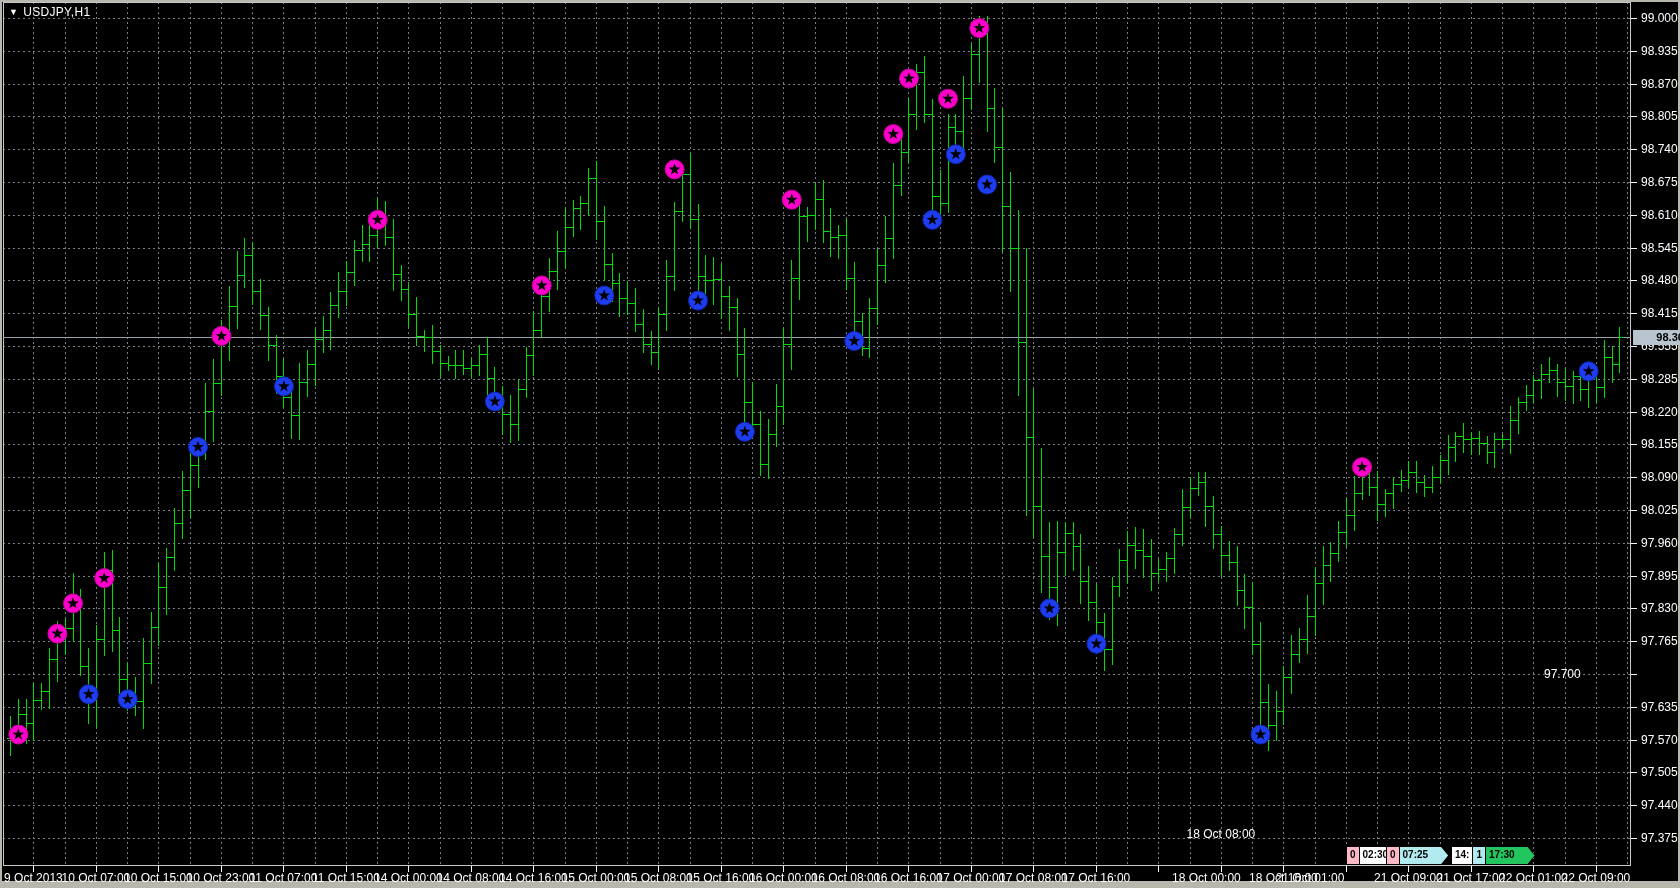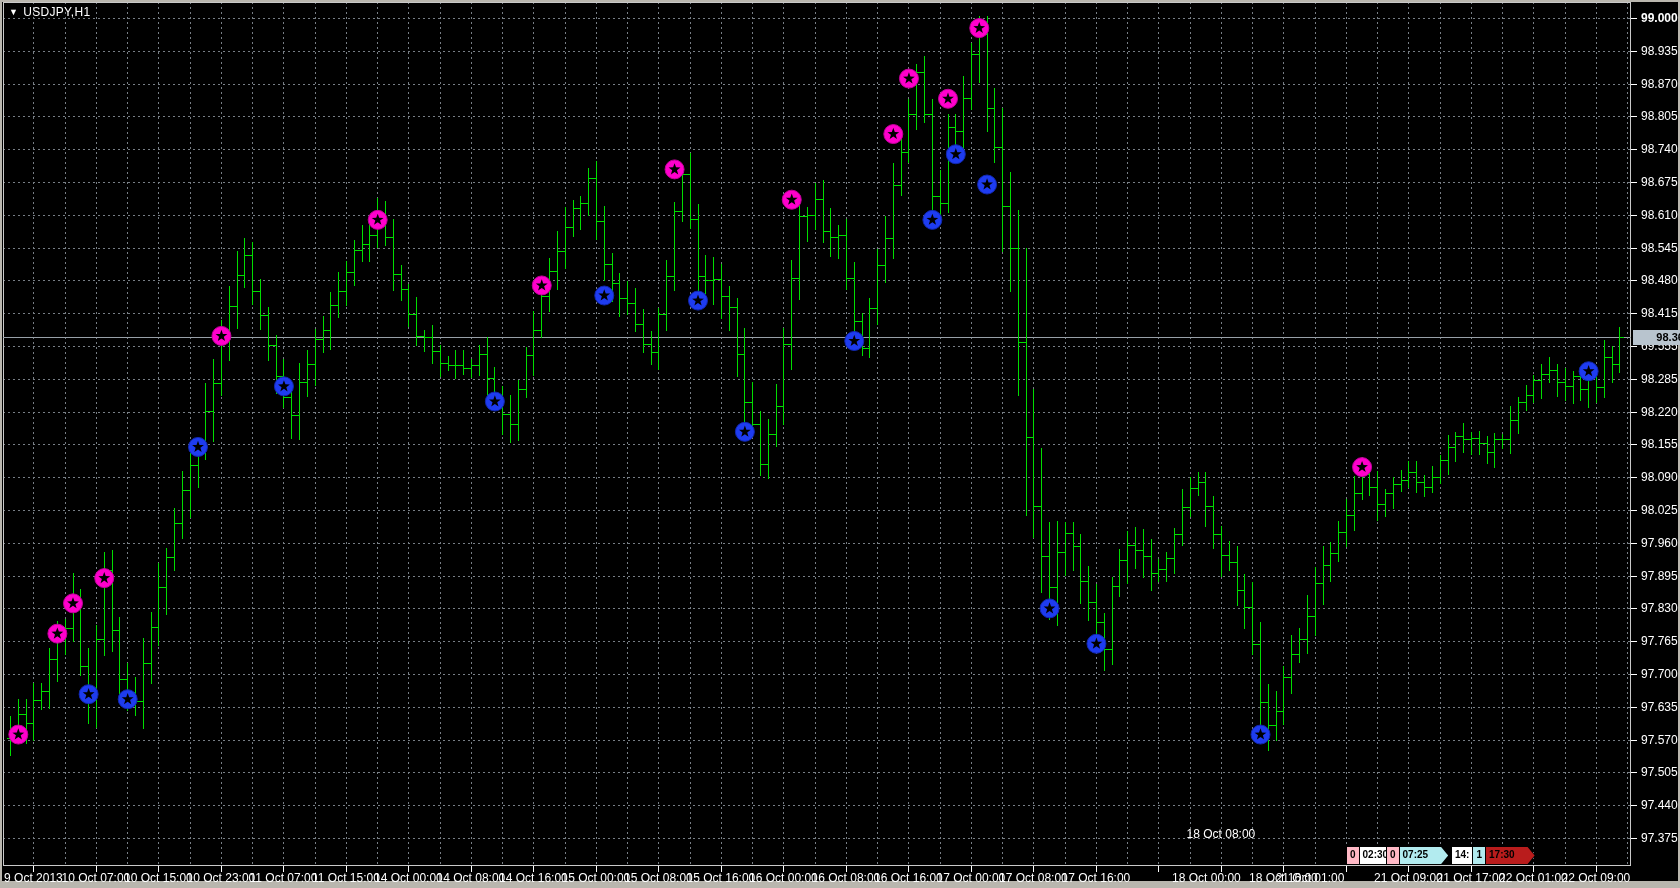--- a/index.html
+++ b/index.html
@@ -152,41 +152,41 @@
         <path d="M1588.63 365.03L1590.09 369.21L1594.52 369.31L1591.00 372.00L1592.27 376.25L1588.63 373.73L1584.98 376.25L1586.25 372.00L1582.73 369.31L1587.16 369.21Z" fill="#000"></path>
       </g>
     </svg>
 
   <div class="symbol-label">
     <span class="tri">▼</span>
     <span>USDJPY,H1</span>
   </div>
 
   <div id="priceAxis">
-      <div class="axis-label price-label" style="left: 1641px; top: 11px; font-weight: bold;">99.000</div>
+      <div class="axis-label price-label" style="left: 1641px; top: 11px;">99.000</div>
       <div class="axis-label price-label" style="left: 1641px; top: 43.8px;">98.935</div>
       <div class="axis-label price-label" style="left: 1641px; top: 76.6px;">98.870</div>
       <div class="axis-label price-label" style="left: 1641px; top: 109.4px;">98.805</div>
       <div class="axis-label price-label" style="left: 1641px; top: 142.2px;">98.740</div>
       <div class="axis-label price-label" style="left: 1641px; top: 175px;">98.675</div>
       <div class="axis-label price-label" style="left: 1641px; top: 207.8px;">98.610</div>
       <div class="axis-label price-label" style="left: 1641px; top: 240.6px;">98.545</div>
       <div class="axis-label price-label" style="left: 1641px; top: 273.4px;">98.480</div>
       <div class="axis-label price-label" style="left: 1641px; top: 306.2px;">98.415</div>
       <div class="axis-label price-label" style="left: 1641px; top: 339px;">69.555</div>
       <div class="axis-label price-label" style="left: 1641px; top: 371.8px;">98.285</div>
       <div class="axis-label price-label" style="left: 1641px; top: 404.6px;">98.220</div>
       <div class="axis-label price-label" style="left: 1641px; top: 437.4px;">98.155</div>
       <div class="axis-label price-label" style="left: 1641px; top: 470.2px;">98.090</div>
       <div class="axis-label price-label" style="left: 1641px; top: 503px;">98.025</div>
       <div class="axis-label price-label" style="left: 1641px; top: 535.8px;">97.960</div>
       <div class="axis-label price-label" style="left: 1641px; top: 568.6px;">97.895</div>
       <div class="axis-label price-label" style="left: 1641px; top: 601.4px;">97.830</div>
       <div class="axis-label price-label" style="left: 1641px; top: 634.2px;">97.765</div>
-      <div class="axis-label price-label" style="left: 1641px; top: 667px;">97.700</div>
+      <div class="axis-label price-label" style="left: 1544px; top: 667px;">97.700</div>
       <div class="axis-label price-label" style="left: 1641px; top: 699.8px;">97.635</div>
       <div class="axis-label price-label" style="left: 1641px; top: 732.6px;">97.570</div>
       <div class="axis-label price-label" style="left: 1641px; top: 765.4px;">97.505</div>
       <div class="axis-label price-label" style="left: 1641px; top: 798.2px;">97.440</div>
       <div class="axis-label price-label" style="left: 1641px; top: 831px;">97.375</div>
     </div>
   <div id="timeAxis">
       <div class="axis-label time-label" style="left: 33.4375px; top: 871px;">9 Oct 2013</div>
       <div class="axis-label time-label" style="left: 95.9375px; top: 871px;">10 Oct 07:00</div>
       <div class="axis-label time-label" style="left: 158.438px; top: 871px;">10 Oct 15:00</div>
@@ -222,16 +222,16 @@
         <span class="seg" style="background: rgb(255, 185, 198);">0</span>
         <span class="seg arrow" style="background: rgb(255, 255, 255);">02:30</span>
       </div>
       <div class="time-tag arrowed" style="left: 1386px;">
         <span class="seg" style="background: rgb(255, 185, 198);">0</span>
         <span class="seg arrow" style="background: rgb(178, 235, 239);">07:25</span>
       </div>
       <div class="time-tag arrowed" style="left: 1451px;">
         <span class="seg" style="background: rgb(255, 255, 255);">14:</span>
         <span class="seg" style="background: rgb(178, 235, 239);">1</span>
-        <span class="seg arrow" style="background: #b91c1c;">17:30</span>
+        <span class="seg arrow" style="background: #22c55e;">17:30</span>
       </div>
     </div>
 </div>
 
 </body></html>

